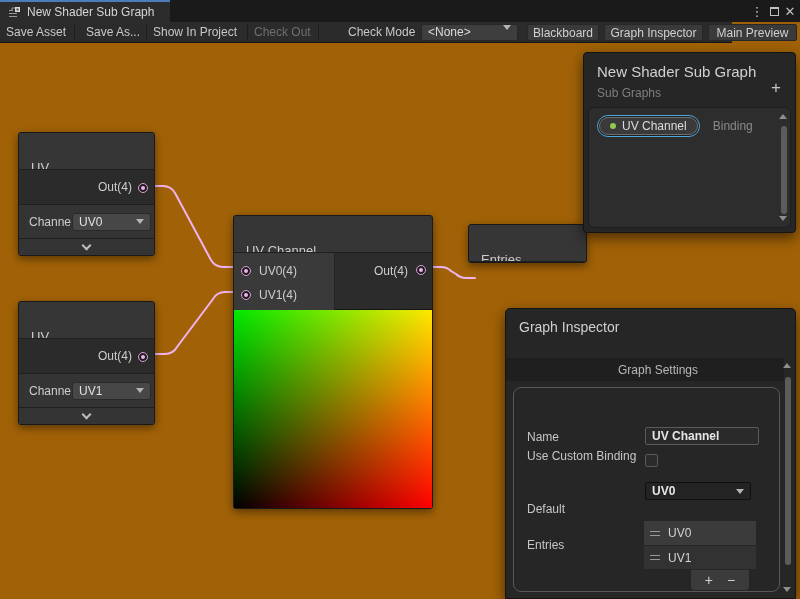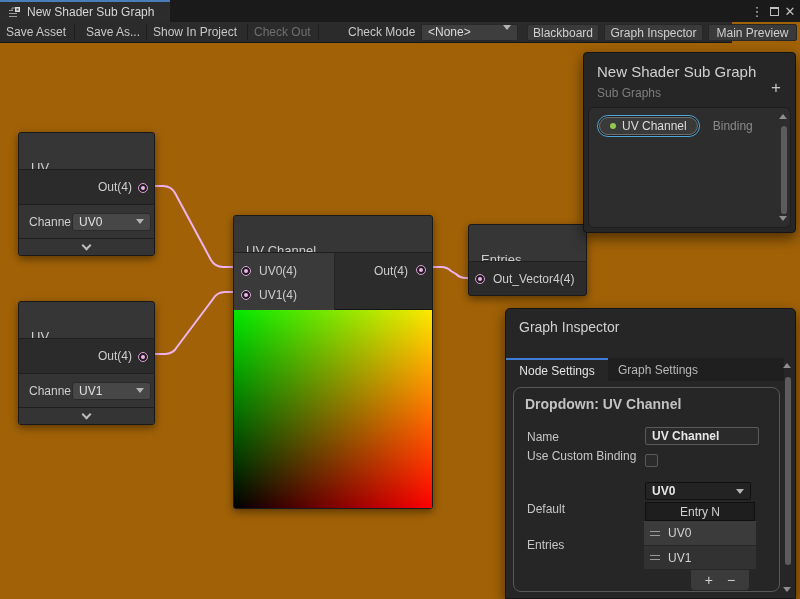--- a/index.html
+++ b/index.html
@@ -155,24 +155,20 @@
       <span class="port" style="left:7px;top:37px"></span>
       <span style="position:absolute;left:25px;top:35px">UV1(4)</span>
       <span style="position:absolute;right:24px;top:11px">Out(4)</span>
       <span class="port" style="right:6px;top:12px"></span>
     </div>
     <div class="prev"></div>
   </div>
 
   <div class="node" style="left:468px;top:224px;width:119px">
     <div class="ntitle">Entries</div>
-    <div style="position:relative;height:33px;display:flex;align-items:center;padding-left:24px">
-      <span class="port" style="left:6px;top:12px"></span>
-      <span>Out_Vector4(4)</span>
-    </div>
   </div>
 
   <div class="panel" style="left:583px;top:52px;width:213px;height:181px;border-radius:4px">
     <div class="ptitle">New Shader Sub Graph</div>
     <div class="psub">Sub Graphs</div>
     <div class="plus" style="position:absolute;right:14px;top:28px">+</div>
     <div class="bbcontent">
       <div style="position:absolute;left:8px;top:7px;display:flex;align-items:center;gap:13px">
         <span class="pillouter">
           <span class="pill">
@@ -187,40 +183,37 @@
         <span class="sthumb" style="top:14px;height:88px"></span>
         <span class="sad" style="bottom:2px"></span>
       </div>
     </div>
   </div>
 
   <div class="panel" style="left:505px;top:308px;width:291px;height:291px;border-radius:5px 5px 0 0">
     <div class="ptitle" style="font-size:14px">Graph Inspector</div>
 
     <div class="tabstrip">
-      <div class="tabactive">Node Settings</div>
       <div class="tabidle">Graph Settings</div>
     </div>
 
     <div class="insbox">
-      <div class="inshdr">Dropdown: UV Channel</div>
 
       <div style="position:absolute;left:13px;top:42px">Name</div>
       <div class="field" style="left:131px;top:39px;width:114px;height:18px">UV Channel</div>
 
       <div style="position:absolute;left:13px;top:61px;width:112px;line-height:1.3">Use Custom Binding</div>
       <div class="checkbox" style="left:131px;top:66px"></div>
 
       <div style="position:absolute;left:13px;top:114px">Default</div>
       <div class="insdd" style="left:131px;top:94px;width:106px">
         <span>UV0</span>
         <span class="dda" style="margin-left:auto"></span>
       </div>
 
-      <div class="lihdr" style="left:131px;top:114px;width:110px;height:19px">Entry N</div>
       <div class="lirow" style="left:130px;top:133px;width:112px;height:24px;background:#3B3B3B">
         <span class="drag"></span>
         <span>UV0</span>
       </div>
       <div class="lirow" style="left:130px;top:158px;width:112px;height:23px;background:#323232">
         <span class="drag"></span>
         <span>UV1</span>
       </div>
 
       <div style="position:absolute;left:13px;top:150px">Entries</div>

